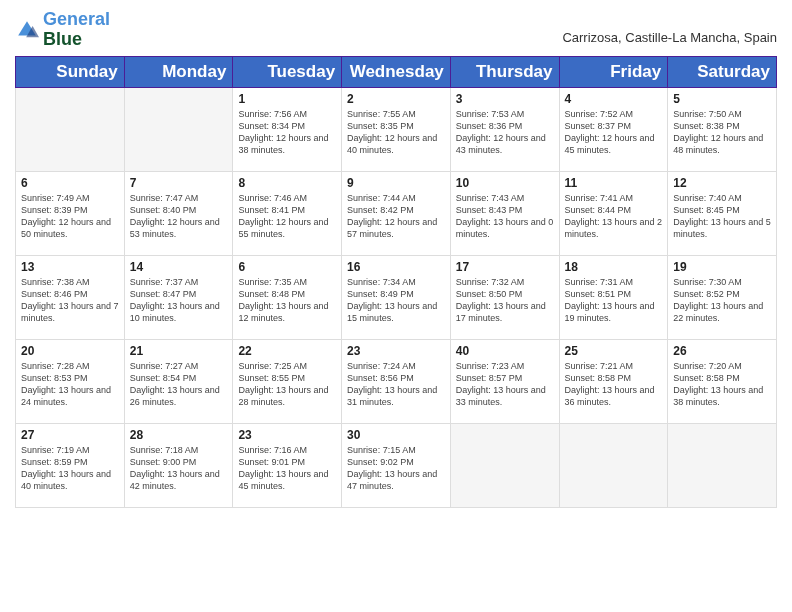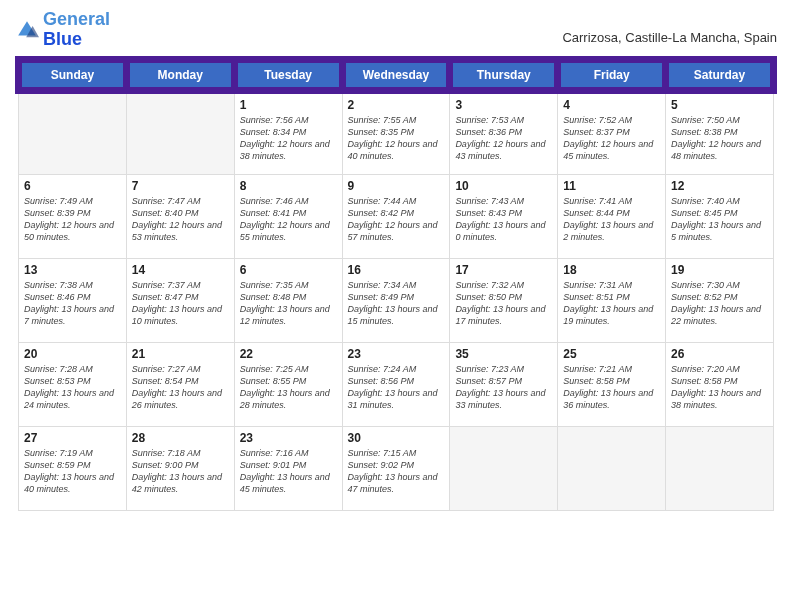--- a/index.html
+++ b/index.html
@@ -58,25 +58,25 @@
     .calendar {
       flex: 1;
       border: 1px solid #ccc;
       border-collapse: collapse;
       width: 100%;
       table-layout: fixed;
     }
     .calendar th {
       background: #3a6bc4;
       color: #fff;
-      text-align: center;
+      text-align: right;
       padding: 5px 6px;
-      font-size: 12px;
-      font-weight: bold;
-      border: 7px solid #4c1d95;
+      font-size: 17px;
+      font-weight: bold;
+      border: 1px solid #4c1d95;
     }
     .calendar td {
       vertical-align: top;
       padding: 4px 5px;
       border: 1px solid #ddd;
       font-size: 9.5px;
       color: #333;
       height: 84px;
       background: #fff;
     }
@@ -87,36 +87,35 @@
       font-size: 12px;
       font-weight: bold;
       color: #222;
       margin-bottom: 2px;
       display: block;
     }
     .cell-text {
       font-size: 9px;
       color: #444;
       line-height: 1.35;
-      font-style: italic;
     }
   </style>
 </head>
 <body>
 
 <div class="page">
   <div class="header">
     <div class="logo">
       <svg class="logo-icon" viewBox="0 0 30 30">
         <polygon points="15,4 26,22 4,22" fill="#4a90d9"></polygon>
         <polygon points="22,10 30,24 14,24" fill="#1a3a7a" opacity="0.6"></polygon>
       </svg>
       <div class="logo-text">
         <span>General</span><br>
-        <span style="color:#1d4ed8;">Blue</span>
+        <span style="color:#14532d;">Blue</span>
       </div>
     </div>
     <div class="title-block">
       <div class="subtitle">Carrizosa, Castille-La Mancha, Spain</div>
     </div>
   </div>
 
   <table class="calendar">
     <thead>
       <tr>
@@ -225,21 +224,21 @@
           </td>
           <td>
             <span class="day-number">22</span>
             <div class="cell-text">Sunrise: 7:25 AM<br>Sunset: 8:55 PM<br>Daylight: 13 hours and 28 minutes.</div>
           </td>
           <td>
             <span class="day-number">23</span>
             <div class="cell-text">Sunrise: 7:24 AM<br>Sunset: 8:56 PM<br>Daylight: 13 hours and 31 minutes.</div>
           </td>
           <td>
-            <span class="day-number">35</span>
+            <span class="day-number">40</span>
             <div class="cell-text">Sunrise: 7:23 AM<br>Sunset: 8:57 PM<br>Daylight: 13 hours and 33 minutes.</div>
           </td>
           <td>
             <span class="day-number">25</span>
             <div class="cell-text">Sunrise: 7:21 AM<br>Sunset: 8:58 PM<br>Daylight: 13 hours and 36 minutes.</div>
           </td>
           <td>
             <span class="day-number">26</span>
             <div class="cell-text">Sunrise: 7:20 AM<br>Sunset: 8:58 PM<br>Daylight: 13 hours and 38 minutes.</div>
           </td>

